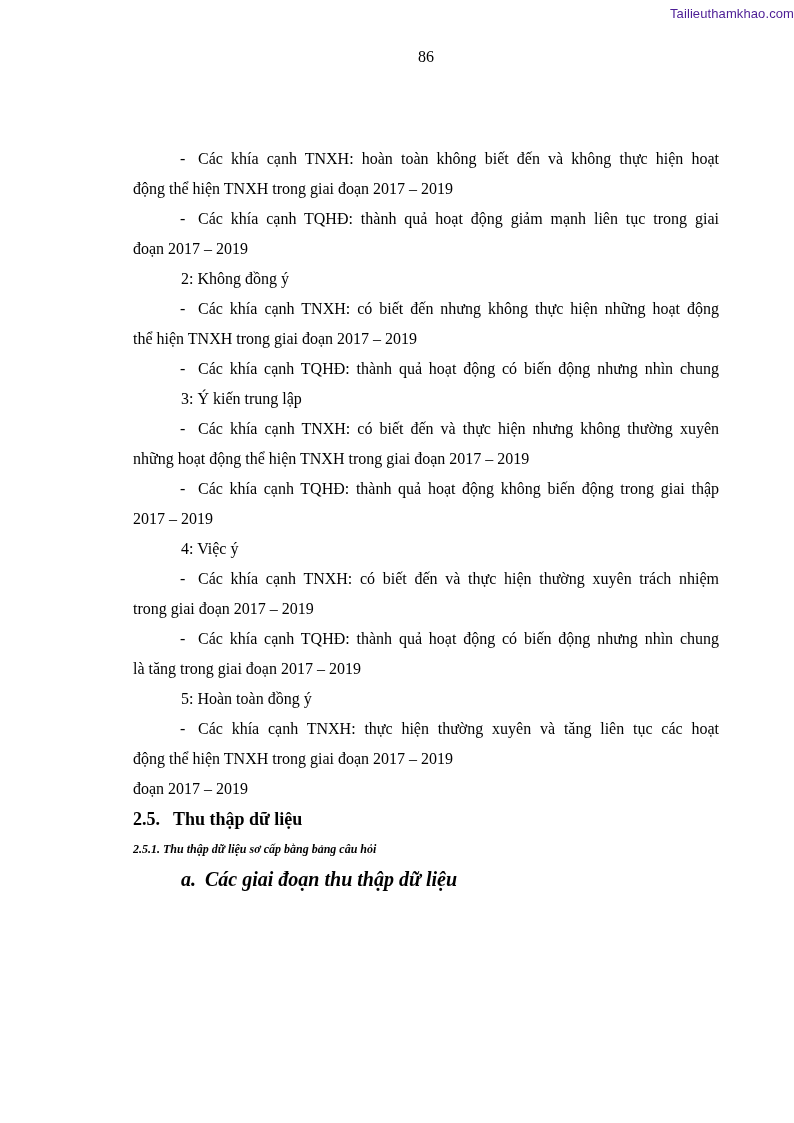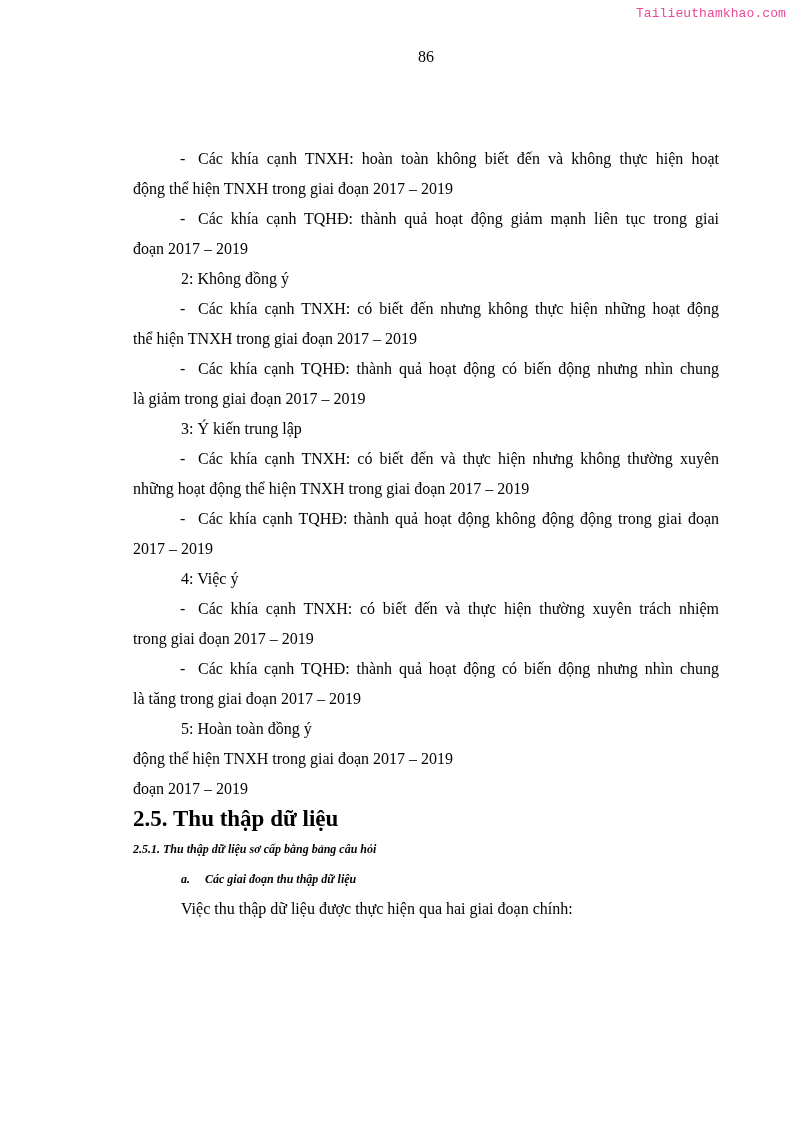--- a/index.html
+++ b/index.html
@@ -11,24 +11,24 @@
       width: 794px;
       height: 1123px;
       position: relative;
       overflow: hidden;
       font-family: "Liberation Serif", "DejaVu Serif", serif;
       color: #000000;
     }
     .watermark {
       position: absolute;
       top: 6px;
-      right: 8px;
-      font-family: Liberation Mono, monospace;
+      right: 0;
+      font-family: Liberation Sans, sans-serif;
       font-size: 13px;
-      color: #ec4899;
+      color: #4c1d95;
       letter-spacing: 0.1px;
     }
     .page-number {
       position: absolute;
       top: 48px;
       left: 0;
       width: 852px;
       text-align: center;
       font-size: 16px;
     }
@@ -49,37 +49,37 @@
       text-indent: 47px;
     }
     .level {
       padding-left: 48px;
     }
     .just-full {
       text-align-last: justify;
     }
     .h2 {
       font-weight: bold;
-      font-size: 23px;
+      font-size: 18px;
       margin: 0;
     }
     .h2 .num {
       display: inline-block;
       width: 40px;
     }
     .h3 {
       font-weight: bold;
       font-style: italic;
       font-size: 12px;
       margin: 0;
     }
     .h4 {
       font-weight: bold;
       font-style: italic;
-      font-size: 12px;
+      font-size: 20px;
       margin: 0;
       padding-left: 48px;
     }
     .h4 .num {
       display: inline-block;
       width: 24px;
     }
     .dash {
       display: inline-block;
       width: 18px;
@@ -99,45 +99,44 @@
 
   <p class="line bullet just-full"><span class="dash">-</span><span>Các khía cạnh TQHĐ: thành quả hoạt động giảm mạnh liên tục trong giai</span></p>
   <p class="line">đoạn 2017 – 2019</p>
 
   <p class="line level">2: Không đồng ý</p>
 
   <p class="line bullet just-full"><span class="dash">-</span><span>Các khía cạnh TNXH: có biết đến nhưng không thực hiện những hoạt động</span></p>
   <p class="line">thể hiện TNXH trong giai đoạn 2017 – 2019</p>
 
   <p class="line bullet just-full"><span class="dash">-</span><span>Các khía cạnh TQHĐ: thành quả hoạt động có biến động nhưng nhìn chung</span></p>
-  <p class="line">là giảm trong giai đoạn 2017 – 2019</p>
 
   <p class="line level">3: Ý kiến trung lập</p>
 
   <p class="line bullet just-full"><span class="dash">-</span><span>Các khía cạnh TNXH: có biết đến và thực hiện nhưng không thường xuyên</span></p>
   <p class="line">những hoạt động thể hiện TNXH trong giai đoạn 2017 – 2019</p>
 
-  <p class="line bullet just-full"><span class="dash">-</span><span>Các khía cạnh TQHĐ: thành quả hoạt động không động động trong giai đoạn</span></p>
+  <p class="line bullet just-full"><span class="dash">-</span><span>Các khía cạnh TQHĐ: thành quả hoạt động không biến động trong giai thập</span></p>
   <p class="line">2017 – 2019</p>
 
   <p class="line level">4: Việc ý</p>
 
   <p class="line bullet just-full"><span class="dash">-</span><span>Các khía cạnh TNXH: có biết đến và thực hiện thường xuyên trách nhiệm</span></p>
   <p class="line">trong giai đoạn 2017 – 2019</p>
 
   <p class="line bullet just-full"><span class="dash">-</span><span>Các khía cạnh TQHĐ: thành quả hoạt động có biến động nhưng nhìn chung</span></p>
   <p class="line">là tăng trong giai đoạn 2017 – 2019</p>
 
   <p class="line level">5: Hoàn toàn đồng ý</p>
 
+  <p class="line bullet just-full"><span class="dash">-</span><span>Các khía cạnh TNXH: thực hiện thường xuyên và tăng liên tục các hoạt</span></p>
   <p class="line">động thể hiện TNXH trong giai đoạn 2017 – 2019</p>
 
   <p class="line">đoạn 2017 – 2019</p>
 
   <h2 class="h2"><span class="num">2.5.</span><span>Thu thập dữ liệu</span></h2>
 
   <h3 class="h3"><span>2.5.1.</span> <span>Thu thập dữ liệu sơ cấp bằng bảng câu hỏi</span></h3>
 
   <h4 class="h4"><span class="num">a.</span><span>Các giai đoạn thu thập dữ liệu</span></h4>
 
-  <p class="line level">Việc thu thập dữ liệu được thực hiện qua hai giai đoạn chính:</p>
 
 </div>
 
 </body></html>

